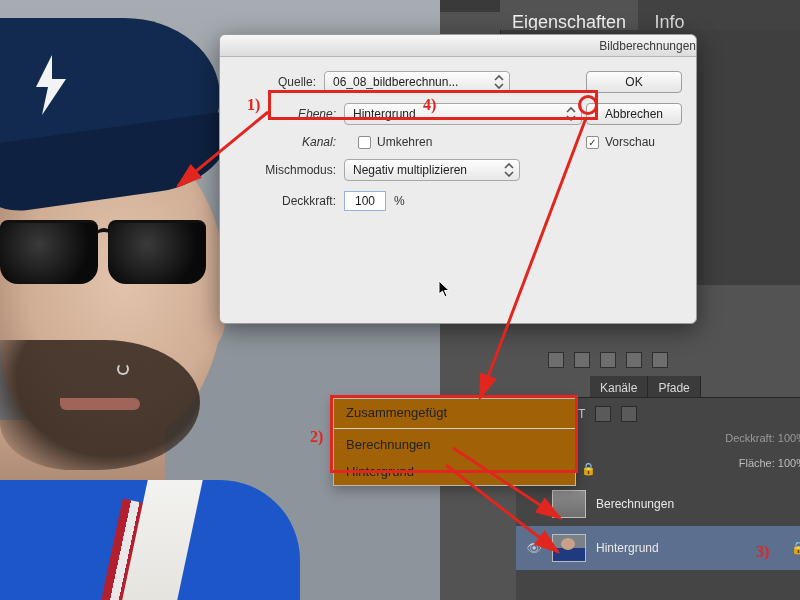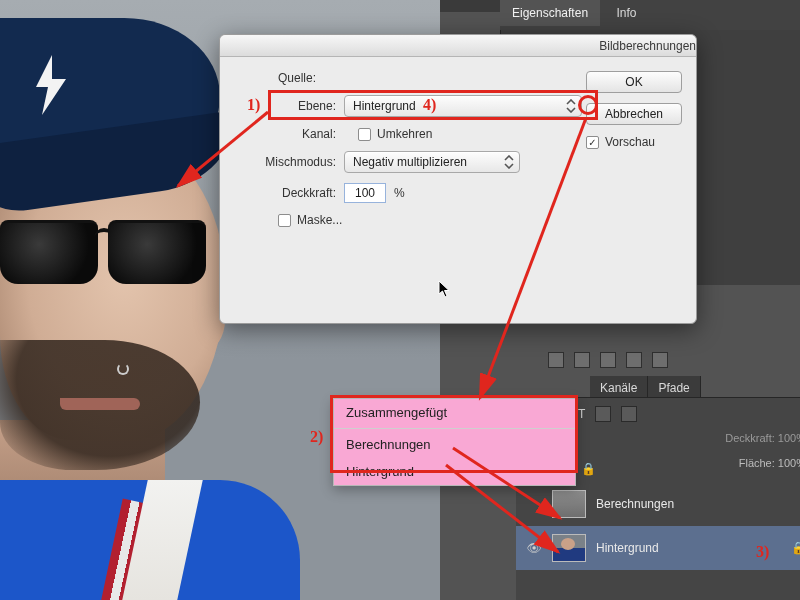--- a/index.html
+++ b/index.html
@@ -27,40 +27,40 @@
 
   
   .appbar { position:absolute; left:0; top:0; width:800px; height:12px; background:#3a3a3a; }
 
   
   .dialog { position:absolute; left:219px; top:34px; width:478px; height:290px; background:#ececec; border:1px solid #9b9b9b; border-radius:6px; box-shadow:0 6px 24px rgba(0,0,0,0.45); }
   .titlebar { height:22px; line-height:22px; text-align:right; font-size:12px; color:#3b3b3b; background:linear-gradient(#f7f7f7,#dcdcdc); border-bottom:1px solid #b5b5b5; border-radius:6px 6px 0 0; }
   .dlg-body { position:relative; padding:14px 12px 12px 12px; }
   .row { display:flex; align-items:center; font-size:12px; color:#333; margin-bottom:10px; }
   .row label { width:92px; text-align:right; padding-right:8px; }
-  .row.indent label { width:112px; }
+  .row.indent label { width:112px;font-style:italic; }
   .select { position:relative; display:inline-flex; align-items:center; height:22px; background:linear-gradient(#fdfdfd,#e7e7e7); border:1px solid #a8a8a8; border-radius:4px; padding:0 20px 0 8px; font-size:12px; color:#222; box-shadow:0 1px 0 #fff inset; }
   .select .chev { position:absolute; right:4px; top:3px; width:12px; height:14px; }
   .select .chev svg{width:100%;height:100%;}
   .btns { position:absolute; right:14px; top:14px; width:96px; }
   .btn { display:block; width:96px; height:22px; margin-bottom:10px; background:linear-gradient(#fdfdfd,#e4e4e4); border:1px solid #9e9e9e; border-radius:4px; font-size:12px; color:#222; text-align:center; line-height:20px; }
   .cbrow { display:flex; align-items:center; font-size:12px; color:#333; gap:6px; }
   .cb { width:13px; height:13px; border:1px solid #8d8d8d; border-radius:2px; background:#fff; display:inline-flex; align-items:center; justify-content:center; font-size:10px; color:#333;}
   .disabled { color:#9a9a9a; }
   .num-input { width:42px; height:20px; border:1px solid #97b3dc; background:#fff; text-align:center; font-size:12px; color:#1a1a1a; }
   .ziel { margin:6px 0 10px 86px; font-size:12px; color:#333; }
 
   
-  .popup { position:absolute; left:333px; top:398px; width:243px; background:#f9a8d4; border:1px solid #b7b7b7; box-shadow:0 4px 12px rgba(0,0,0,0.3); font-size:13px; color:#222; }
+  .popup { position:absolute; left:333px; top:398px; width:243px; background:#a16207; border:1px solid #b7b7b7; box-shadow:0 4px 12px rgba(0,0,0,0.3); font-size:13px; color:#222; }
   .popup .item { padding:6px 12px; }
   .popup .sep { height:1px; background:#cfcfcf; margin:2px 0; }
 
   
   .panelbar { position:absolute; left:500px; top:0; width:300px; height:30px; background:#424242; }
-  .tab { display:inline-block; padding:6px 12px; font-size:12px; color:#d9d9d9; }
+  .tab { display:inline-block; padding:12px 12px; font-size:18px; color:#d9d9d9; }
   .tab.active { background:#535353; color:#f2f2f2; }
   .panel-r { position:absolute; left:500px; top:30px; width:300px; height:255px; background:#3f3f3f; border-left:1px solid #262626; }
   .iconrow { position:absolute; left:548px; top:352px; display:flex; gap:10px; }
   .ic16 { width:16px; height:16px; background:#6e6e6e; border:1px solid #2f2f2f; }
   .layers-tabs { position:absolute; left:590px; top:376px; display:flex; gap:0; }
   .ltab { font-size:12px; color:#d9d9d9; padding:5px 10px; background:#3b3b3b; border-right:1px solid #262626;}
   .layers-panel { position:absolute; left:516px; top:397px; width:300px; height:203px; background:#454545; border-top:1px solid #262626; }
   .lp-row1 { display:flex; gap:10px; padding:8px 10px; align-items:center; }
   .mini { width:16px; height:16px; background:#5a5a5a; border:1px solid #2a2a2a; }
   .lp-row2 { display:flex; justify-content:space-between; padding:2px 10px 6px 10px; font-size:11px; color:#9a9a9a; }
@@ -174,20 +174,26 @@
       <div class="btn">OK</div>
       <div class="btn">Abbrechen</div>
       <div class="cbrow" style="margin-top:8px">
         <span class="cb">✓</span>
         <span>Vorschau</span>
       </div>
     </div>
 
     <div class="row">
       <label>Quelle:</label>
+      <div class="select" style="width:186px">
+        <span>06_08_bildberechnun...</span>
+        <span class="chev"><svg viewBox="0 0 12 14">
+              <path d="M2 5 L6 1 L10 5 M2 9 L6 13 L10 9" stroke="#555" fill="none" stroke-width="1.6"></path>
+            </svg></span>
+      </div>
     </div>
 
     <div class="row indent">
       <label>Ebene:</label>
       <div class="select" style="width:238px">
         <span>Hintergrund</span>
         <span class="chev"><svg viewBox="0 0 12 14">
               <path d="M2 5 L6 1 L10 5 M2 9 L6 13 L10 9" stroke="#555" fill="none" stroke-width="1.6"></path>
             </svg></span>
       </div>
@@ -211,24 +217,20 @@
             </svg></span>
       </div>
     </div>
 
     <div class="row" style="margin-top:6px">
       <label style="width:112px">Deckkraft:</label>
       <input class="num-input" value="100" style="">
       <span style="margin-left:8px">%</span>
     </div>
 
-    <div class="cbrow" style="margin-left:46px;margin-top:8px">
-      <span class="cb"></span>
-      <span>Maske...</span>
-    </div>
   </div>
 </div>
 
 <div class="popup">
   <div class="item">Zusammengefügt</div>
   <div class="sep"></div>
   <div class="item">Berechnungen</div>
   <div class="item">Hintergrund</div>
 </div>
 

